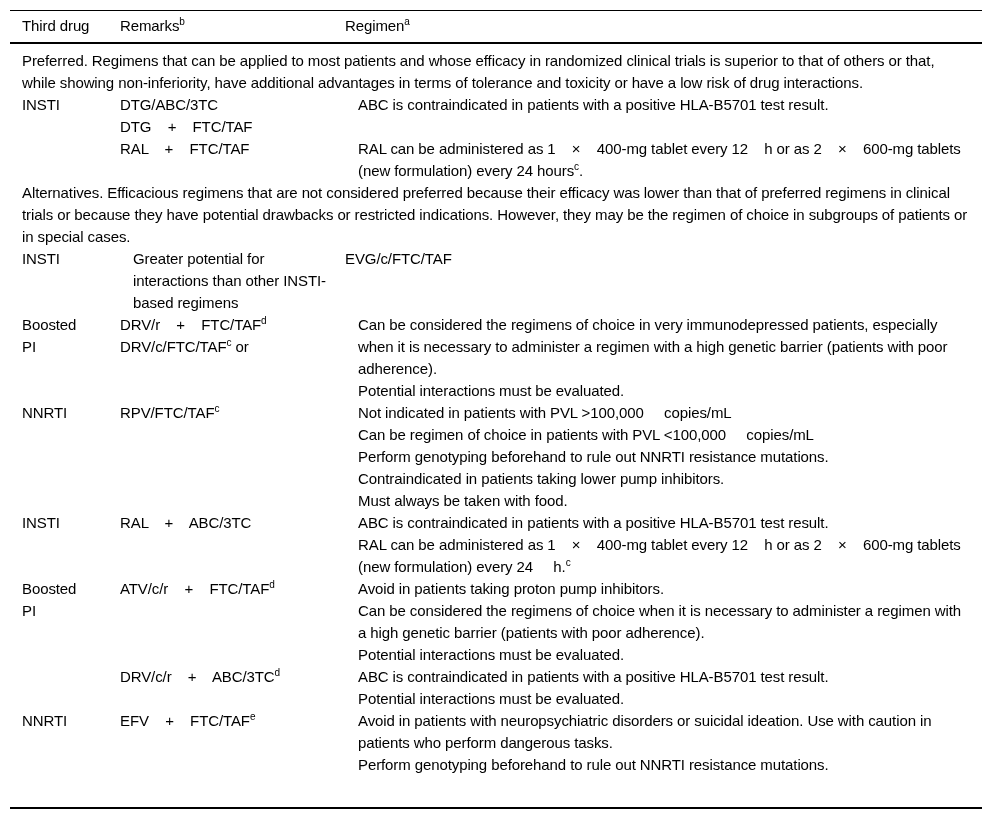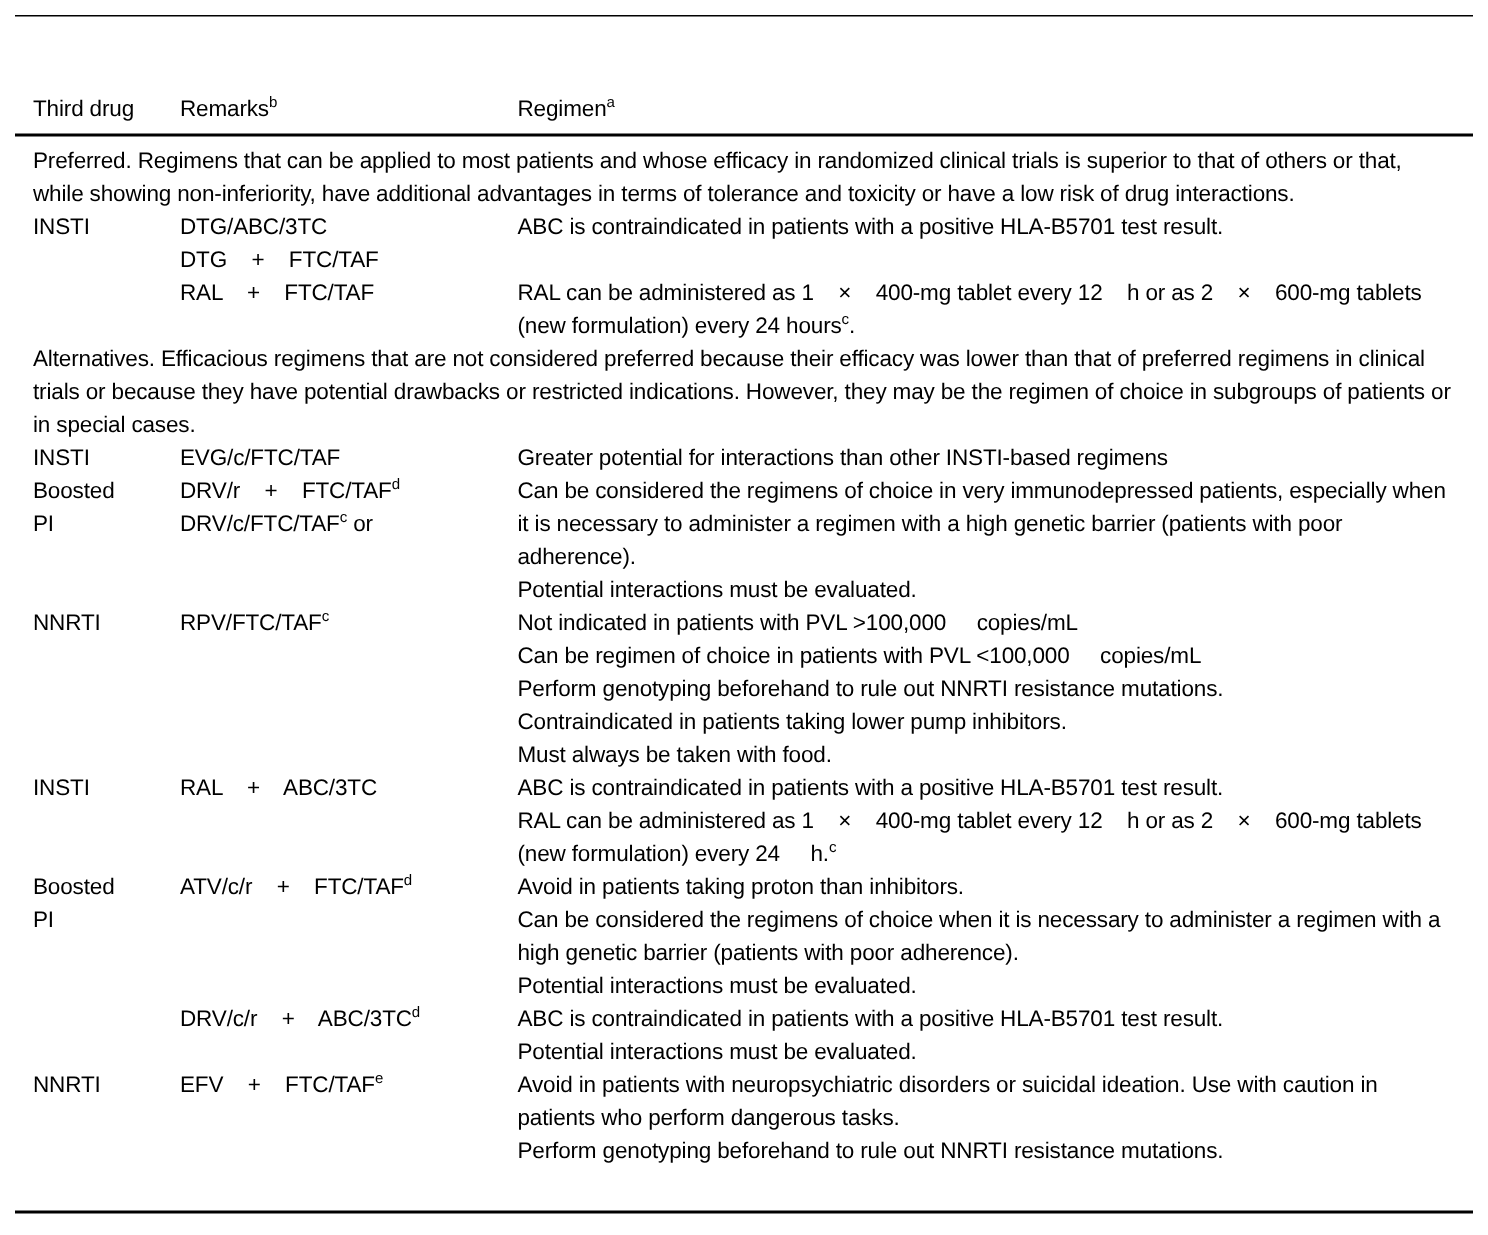--- a/index.html
+++ b/index.html
@@ -10,27 +10,27 @@
   }
   .table{
     position:absolute;left:10px;top:10px;width:972px;height:799px;
     border-top:1px solid #000;border-bottom:2px solid #000;
     box-sizing:border-box;overflow:hidden;
   }
   .thead{
     display:grid;grid-template-columns:98px 225px 1fr;
     padding:7px 0 8px 12px;border-bottom:2px solid #000;
   }
-  .hcell{line-height:16px;margin-top:47px;}
+  .hcell{line-height:16px;}
   .tbody{padding:6px 10px 0 12px;line-height:22px;}
   .section-intro{max-width:952px;}
   .trow{display:grid;grid-template-columns:98px 225px 1fr;}
   .cell{min-width:0;}
   .cell .line{white-space:pre-wrap;}
-  .cell-remarks .line{padding-right:2px;}
+  .cell-remarks .line{padding-right:2px;margin-left:13px;}
   sup{font-size:67%;line-height:0;vertical-align:super;}
 </style>
 </head>
 <body>
 
 <div class="table">
   <div class="thead">
     <div class="hcell">Third drug</div>
     <div class="hcell">Remarks<sup>b</sup></div>
     <div class="hcell">Regimen<sup>a</sup></div>
@@ -65,25 +65,25 @@
             <div class="line">RAL can be administered as 1    ×    400-mg tablet every 12    h or as 2    ×    600-mg tablets (new formulation) every 24 hours<sup>c</sup>.</div>
           </div>
         </div>
       </div>
       <div>
         <div class="section-intro">Alternatives. Efficacious regimens that are not considered preferred because their efficacy was lower than that of preferred regimens in clinical trials or because they have potential drawbacks or restricted indications. However, they may be the regimen of choice in subgroups of patients or in special cases.</div>
         <div class="trow">
           <div class="cell cell-third-drug">
             <div class="line">INSTI</div>
           </div>
+          <div class="cell cell-remarks">
+            <div class="line">Greater potential for interactions than other INSTI-based regimens</div>
+          </div>
           <div class="cell cell-regimen">
             <div class="line">EVG/c/FTC/TAF</div>
-          </div>
-          <div class="cell cell-remarks">
-            <div class="line">Greater potential for interactions than other INSTI-based regimens</div>
           </div>
         </div>
         <div class="trow">
           <div class="cell cell-third-drug">
             <div class="line">Boosted</div>
             <div class="line">PI</div>
           </div>
           <div class="cell cell-regimen">
             <div class="line">DRV/r    +    FTC/TAF<sup>d</sup></div>
             <div class="line">DRV/c/FTC/TAF<sup>c</sup> or</div>
@@ -124,21 +124,21 @@
         </div>
         <div class="trow">
           <div class="cell cell-third-drug">
             <div class="line">Boosted</div>
             <div class="line">PI</div>
           </div>
           <div class="cell cell-regimen">
             <div class="line">ATV/c/r    +    FTC/TAF<sup>d</sup></div>
           </div>
           <div class="cell cell-remarks">
-            <div class="line">Avoid in patients taking proton than inhibitors.</div>
+            <div class="line">Avoid in patients taking proton pump inhibitors.</div>
             <div class="line">Can be considered the regimens of choice when it is necessary to administer a regimen with a high genetic barrier (patients with poor adherence).</div>
             <div class="line">Potential interactions must be evaluated.</div>
           </div>
         </div>
         <div class="trow">
           <div class="cell cell-third-drug"></div>
           <div class="cell cell-regimen">
             <div class="line">DRV/c/r    +    ABC/3TC<sup>d</sup></div>
           </div>
           <div class="cell cell-remarks">

